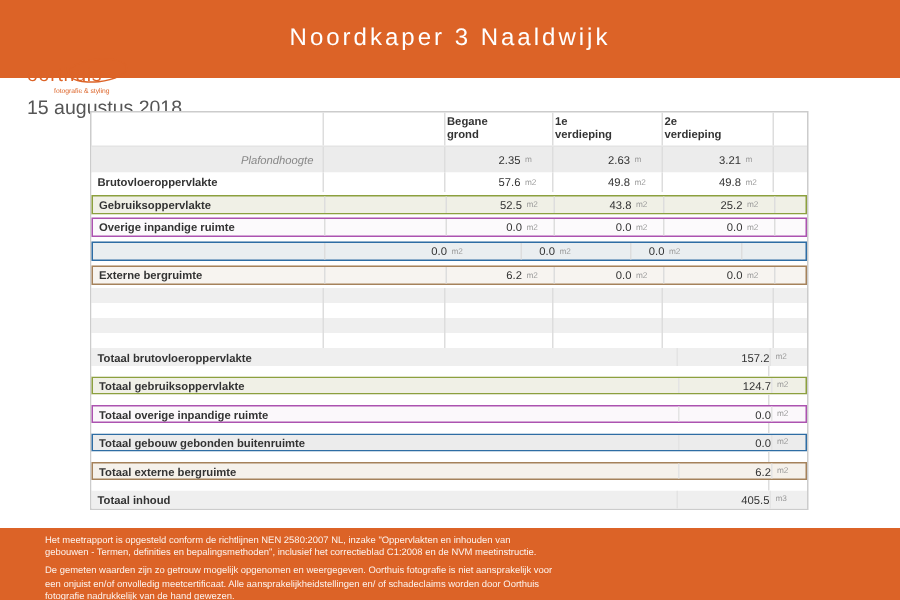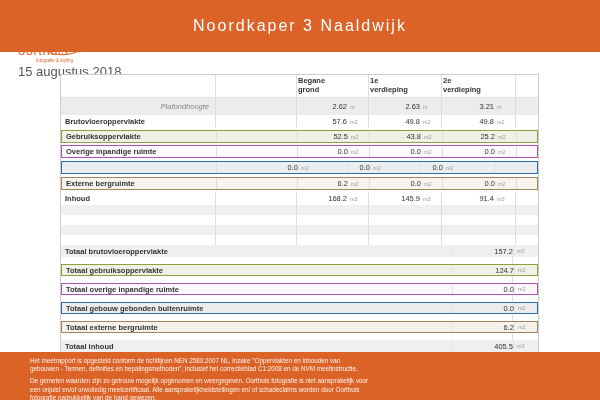--- a/index.html
+++ b/index.html
@@ -110,21 +110,21 @@
     <div class="c sepr"></div>
     <div class="c sepr"></div>
     <div class="c colhead">Begane grond</div>
     <div class="c colhead">1e verdieping</div>
     <div class="c colhead">2e verdieping</div>
   </div>
 
   <div class="frow rh11 bg-gray">
     <div class="c sepr italic-lbl">Plafondhoogte</div>
     <div class="c sepr"></div>
-    <div class="c val">2.62</div>
+    <div class="c val">2.35</div>
     <div class="c unit sepr">m</div>
     <div class="c val">2.63</div>
     <div class="c unit sepr">m</div>
     <div class="c val">3.21</div>
     <div class="c unit sepr">m</div>
     <div class="c"></div>
   </div>
 
   <div class="frow rh13 bg-white">
     <div class="c sepr lbl">Brutovloeroppervlakte</div>
@@ -188,31 +188,20 @@
     <div class="c unit sepr">m2</div>
     <div class="c val">0.0</div>
     <div class="c unit sepr">m2</div>
     <div class="c val">0.0</div>
     <div class="c unit sepr">m2</div>
     <div class="c"></div>
   </div>
 
   <div class="gap2"></div>
 
-  <div class="frow rh13 bg-white">
-    <div class="c sepr lbl">Inhoud</div>
-    <div class="c sepr"></div>
-    <div class="c val">168.2</div>
-    <div class="c unit sepr">m3</div>
-    <div class="c val">145.9</div>
-    <div class="c unit sepr">m3</div>
-    <div class="c val">91.4</div>
-    <div class="c unit sepr">m3</div>
-    <div class="c"></div>
-  </div>
 
   <div class="frow rh10 er1">
     <div class="c sepr"></div>
       <div class="c sepr"></div>
       <div class="c"></div>
       <div class="c sepr"></div>
     <div class="c"></div>
       <div class="c sepr"></div>
       <div class="c"></div>
       <div class="c sepr"></div>

